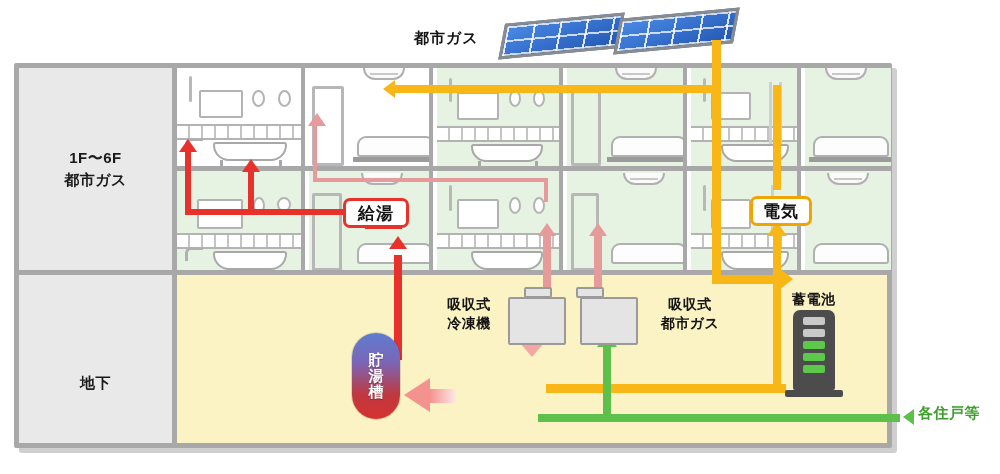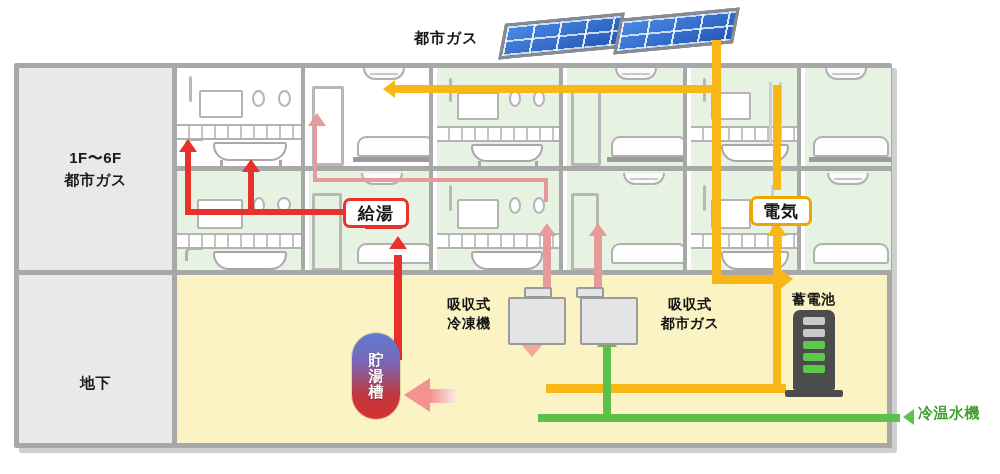--- a/index.html
+++ b/index.html
@@ -479,15 +479,15 @@
   <div class="batt-label" style="left:792px; top:291px;">蓄電池</div>
   <div class="battery" style="left:793px; top:310px; width:42px; height:80px;">
     <div class="batt-seg" style="background:#c9c9c9;"></div>
     <div class="batt-seg" style="background:#c9c9c9;"></div>
     <div class="batt-seg" style="background:#5cc94a;"></div>
     <div class="batt-seg" style="background:#5cc94a;"></div>
     <div class="batt-seg" style="background:#5cc94a;"></div>
     <div class="batt-base"></div>
   </div>
 
-  <div class="gas-label" style="left:918px; top:404px;">冷温水機</div>
+  <div class="gas-label" style="left:918px; top:404px;">各住戸等</div>
 
 </div>
 
 </body></html>

